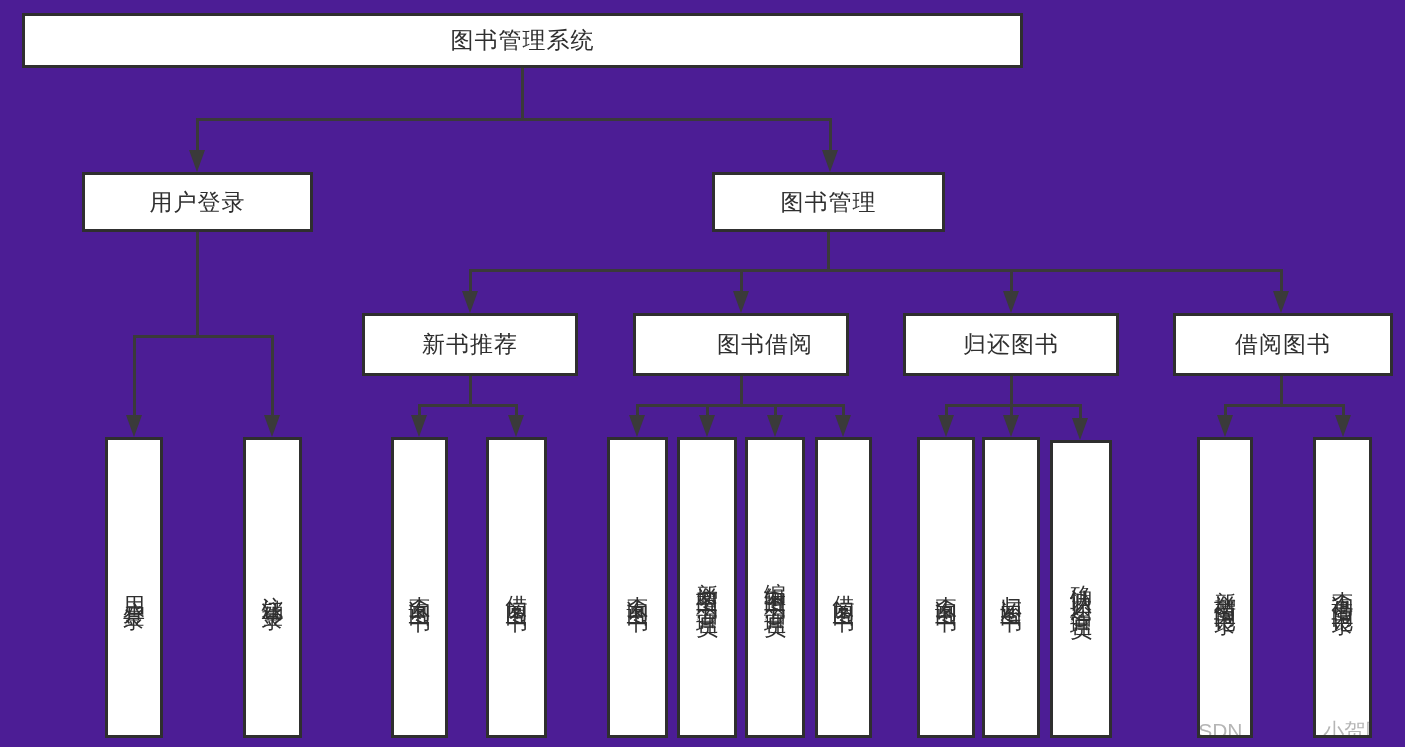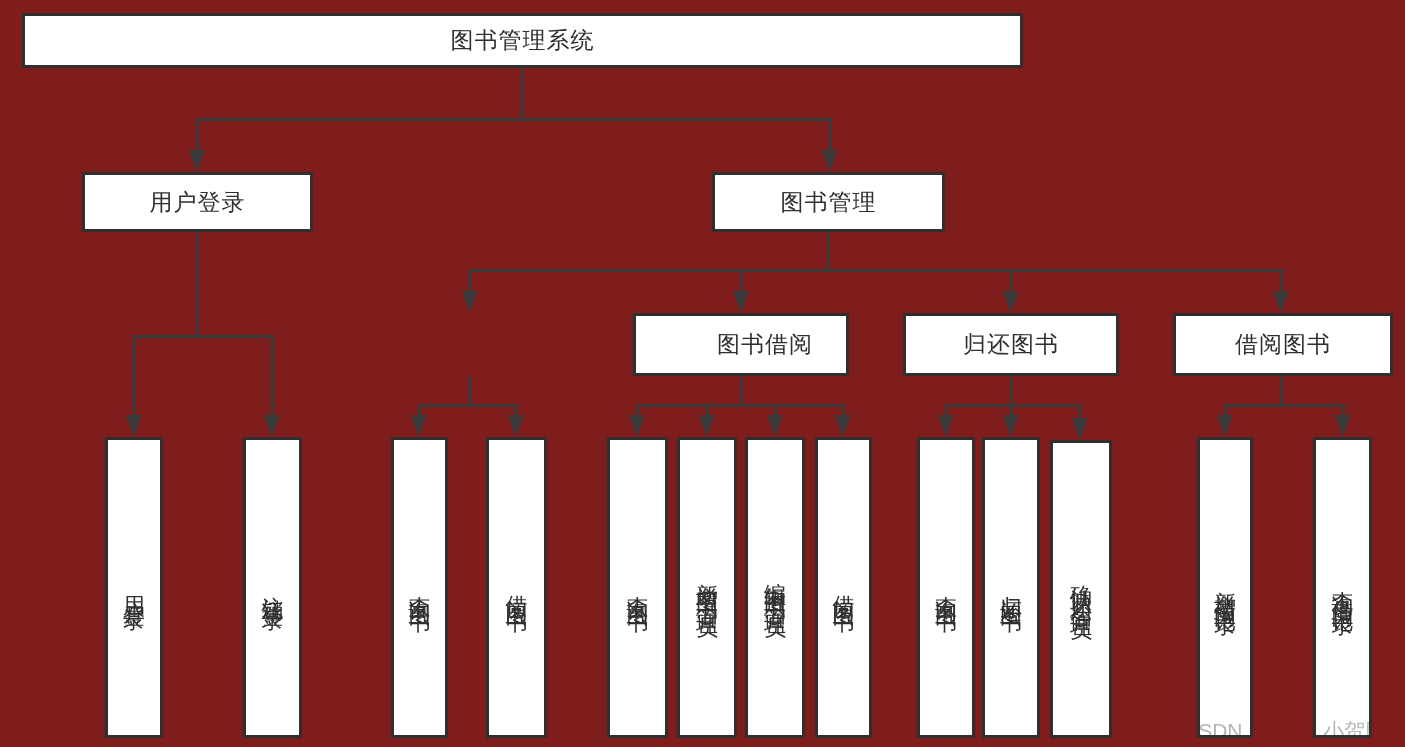--- a/index.html
+++ b/index.html
@@ -6,21 +6,21 @@
     --line: #3a3a3a;
     --border: #2f2f2f;
     --text: #2f2f2f;
     --wm: #b5b5b5;
   }
   html, body { margin: 0; padding: 0; background: #ffffff; }
   .canvas {
     position: relative;
     width: 1405px;
     height: 747px;
-    background: #7f1d1d;
+    background: #4c1d95;
     font-family: "Liberation Sans", "DejaVu Sans", sans-serif;
     color: var(--text);
     overflow: hidden;
   }
   .box {
     position: absolute;
     box-sizing: border-box;
     border: 3px solid var(--border);
     background: #ffffff;
     display: flex;
@@ -94,20 +94,23 @@
   <div class="hline" style="left:469px; top:269px; width:814px;"></div>
   <div class="vline" style="left:469px;  top:269px; height:26px;"></div>
   <div class="ah" style="left:462px;  top:291px;"></div>
   <div class="vline" style="left:740px;  top:269px; height:26px;"></div>
   <div class="ah" style="left:733px;  top:291px;"></div>
   <div class="vline" style="left:1010px; top:269px; height:26px;"></div>
   <div class="ah" style="left:1003px; top:291px;"></div>
   <div class="vline" style="left:1280px; top:269px; height:26px;"></div>
   <div class="ah" style="left:1273px; top:291px;"></div>
 
+  <div class="box h" style="left:362px; top:313px; width:216px; height:63px;">
+    <span>新书推荐</span>
+  </div>
   <div class="box h" style="left:633px; top:313px; width:216px; height:63px;padding-left:48px;">
     <span>图书借阅</span>
   </div>
   <div class="box h" style="left:903px; top:313px; width:216px; height:63px;">
     <span>归还图书</span>
   </div>
   <div class="box h" style="left:1173px; top:313px; width:220px; height:63px;">
     <span>借阅图书</span>
   </div>
 

